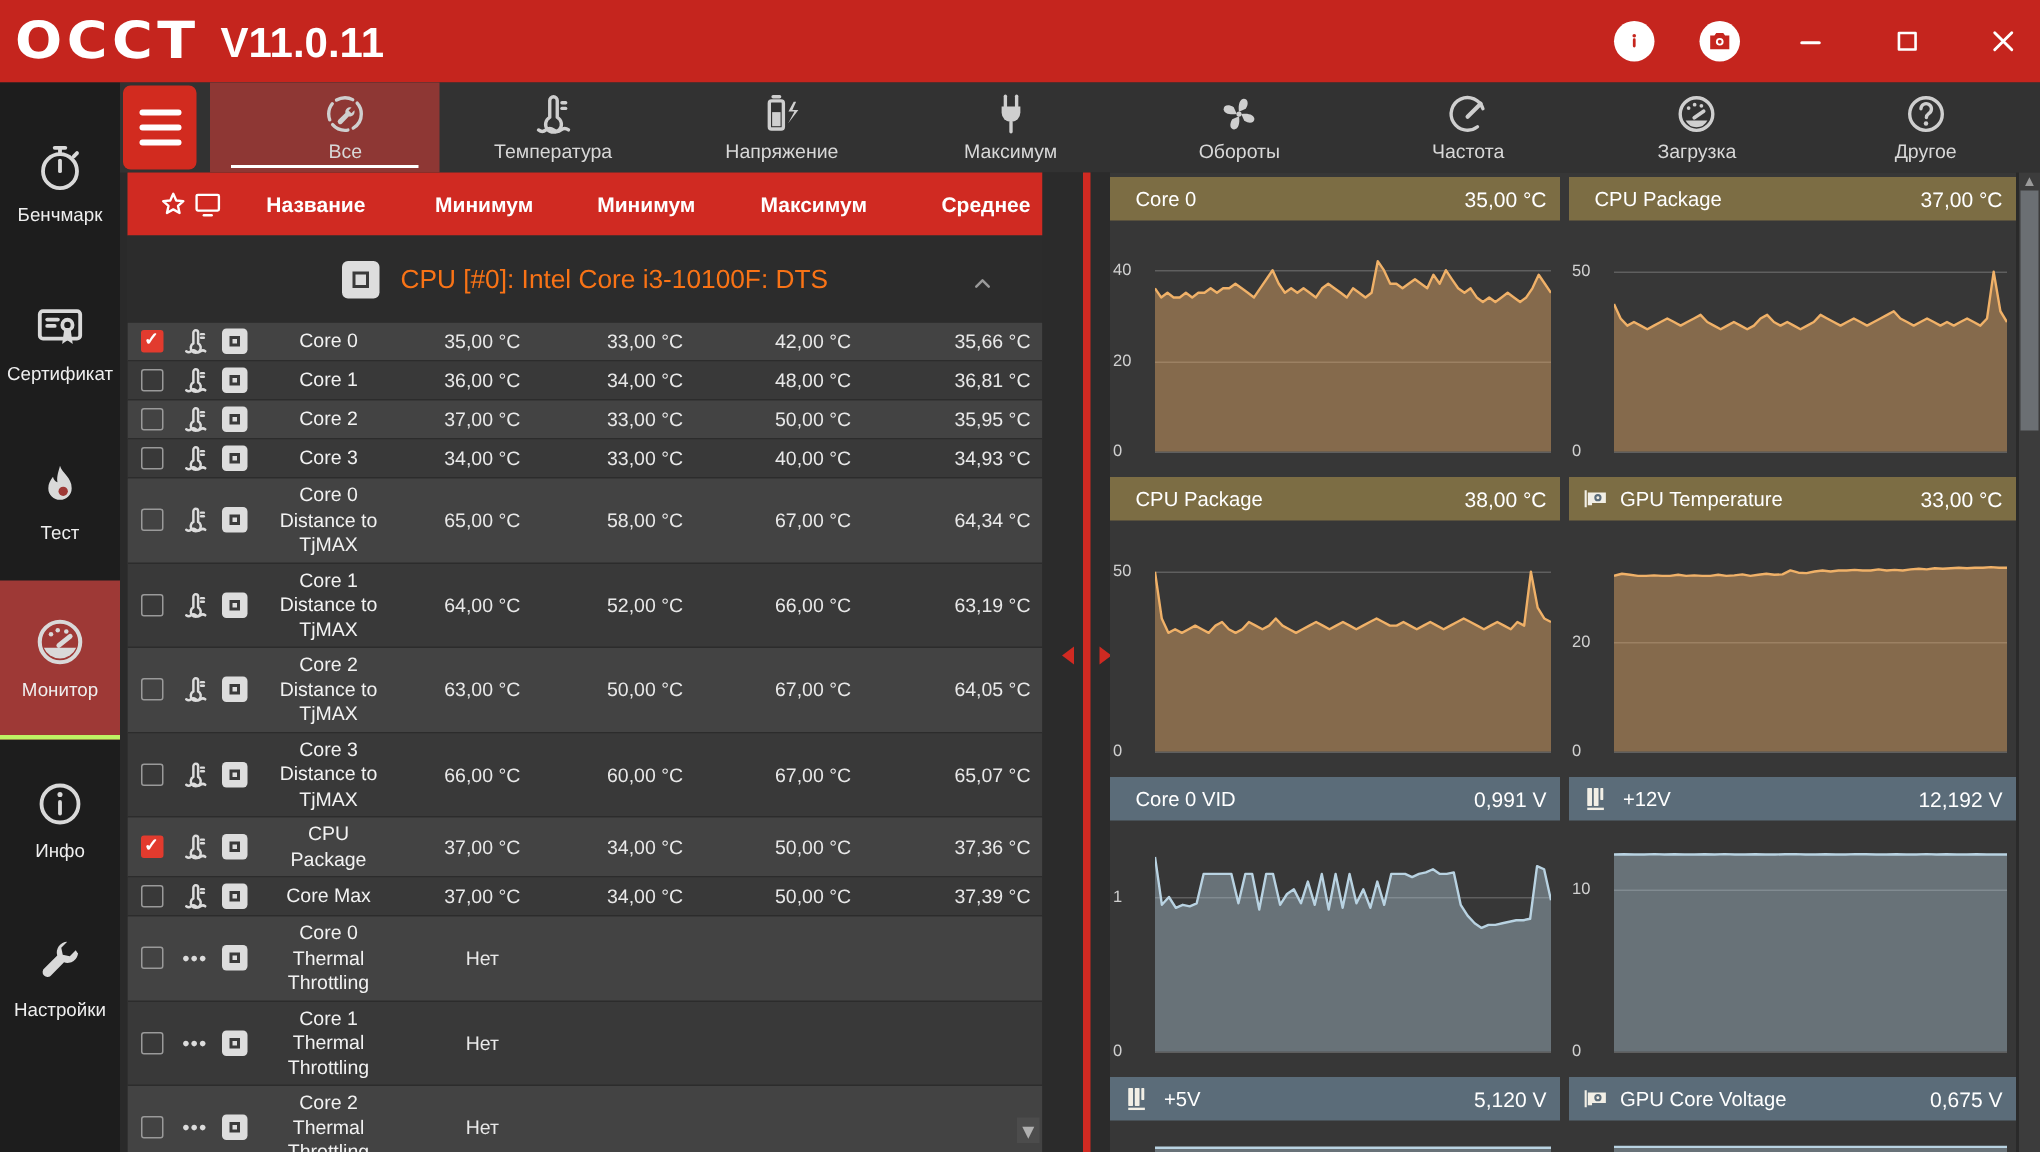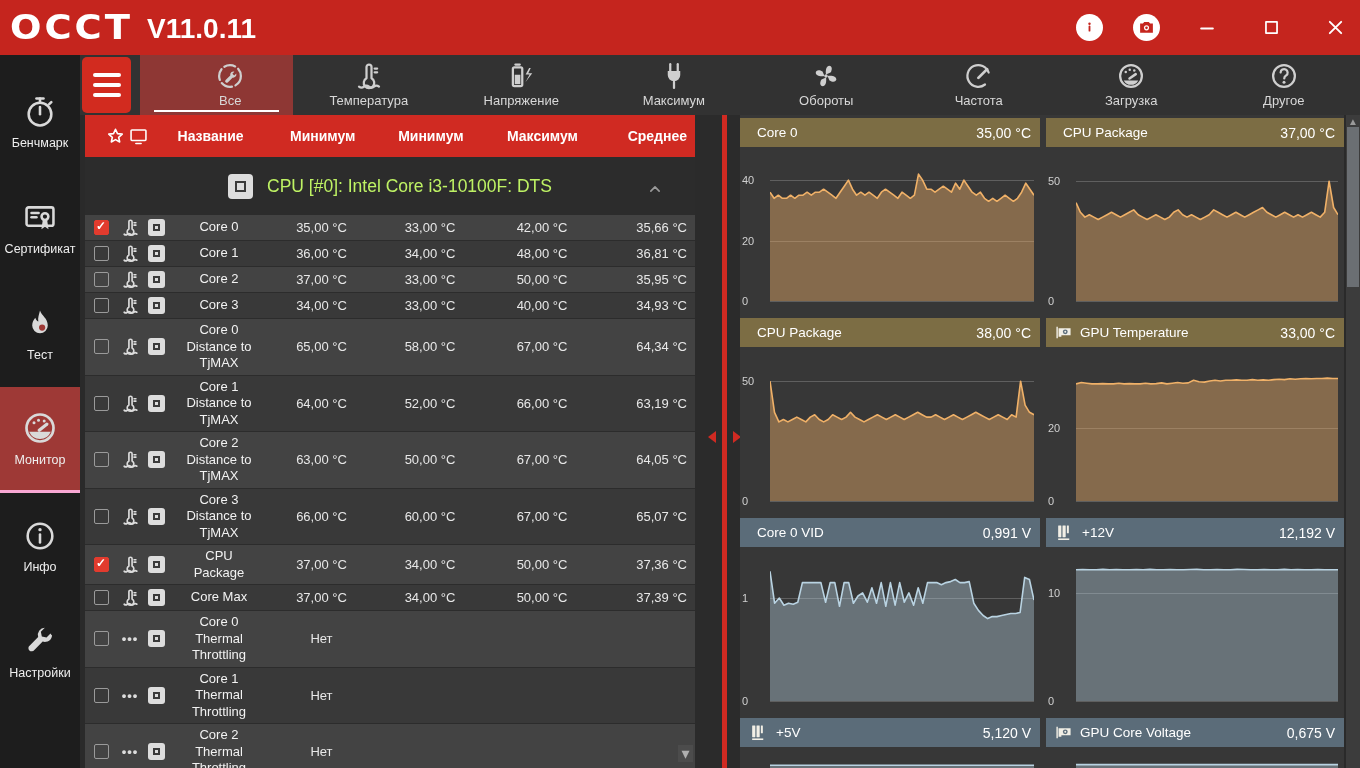--- a/index.html
+++ b/index.html
@@ -14,40 +14,40 @@
   #version { color:#fff; font-size:28px; font-weight:600; margin-left:14px; margin-top:2px; }
   #win-controls { position:absolute; right:8px; top:0; height:55px; display:flex; align-items:center; gap:30px; }
   .circ-btn { width:27px; height:27px; border-radius:50%; background:#fff; display:flex; align-items:center; justify-content:center; cursor:pointer; }
   .wc { width:34px; height:34px; display:flex; align-items:center; justify-content:center; color:#fff; cursor:pointer; }
 
   
   #sidebar { position:absolute; left:0; top:55px; width:80px; height:713px; background:#1d1d1d; padding-top:14px; }
   .sb-item { height:106px; display:flex; flex-direction:column; align-items:center; justify-content:center; gap:7px; color:#d6d6d6; cursor:pointer; }
   .sb-item .icon { color:#d9d9d9; }
   .sb-label { font-size:12.5px; color:#efefef; }
-  .sb-item.active { background:#9e3936; border-bottom:3px solid #f9a8d4; }
+  .sb-item.active { background:#9e3936; border-bottom:3px solid #bef264; }
 
   
   #tabbar { position:absolute; left:80px; top:55px; width:1280px; height:60px; background:#323232; display:flex; }
   #menu-btn { width:49px; height:56px; margin:2px 0 0 2px; background:#d22b1f; border-radius:5px; display:flex; flex-direction:column; align-items:center; justify-content:center; gap:6px; cursor:pointer; }
   #menu-btn i { display:block; width:28px; height:4px; border-radius:2px; background:#fff; }
   #tabs { flex:1; display:flex; margin-left:9px; }
   .tab { width:152.5px; position:relative; display:flex; flex-direction:column; align-items:center; justify-content:flex-start; padding-top:7px; gap:3px; color:#d8d8d8; cursor:pointer; }
   .tab .icon { color:#cfcfcf; height:28px; }
   .tab-label { font-size:13px; }
   .tab.active { background:#8e3734;padding-left:28px; }
   .tab.active::after { content:""; position:absolute; left:14px; right:14px; bottom:3px; height:2px; background:#fff; }
 
   
   #left-panel { position:absolute; left:85px; top:115px; width:610px; height:653px; background:#2f2f2f; }
   #table-header { height:42px; background:#d02a22; display:flex; align-items:center; color:#fff; font-size:14px; font-weight:700; }
   #table-header .icon { color:#fff; }
   .hc { text-align:center; }
   #section-header { height:58px; background:#2c2c2c; display:flex; align-items:center; justify-content:center; gap:14px; position:relative; }
-  #section-title { font-size:17.5px; color:#bef264; }
+  #section-title { font-size:17.5px; color:#f97316; }
   #section-chevron { position:absolute; right:30px; top:22px; color:#9a9a9a; }
   #rows { height:553px; overflow:hidden; }
   .row { display:flex; align-items:center; min-height:25px; padding:3px 0; border-bottom:1px solid #2c2c2c; font-size:13px; cursor:pointer; }
   .row.even { background:#434343; }
   .row.odd  { background:#393939; }
   .c-cb   { width:32px; display:flex; justify-content:center; }
   .c-ti   { width:26px; display:flex; justify-content:center; color:#dcdcdc; }
   .c-chip { width:26px; display:flex; justify-content:center; }
   .c-name { width:100px; text-align:center; white-space:pre-line; line-height:1.27; color:#f2f2f2; }
   .c-val  { width:105px; text-align:center; }

